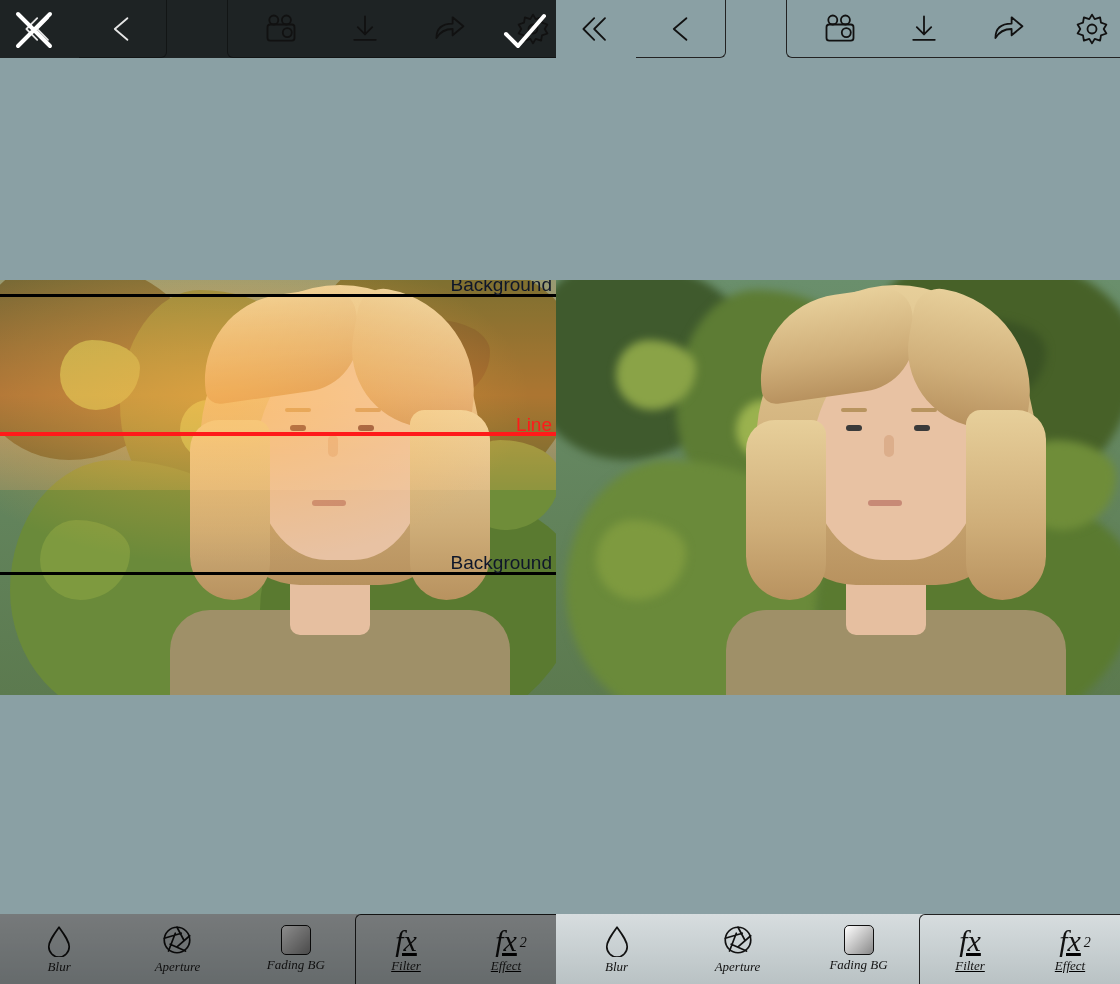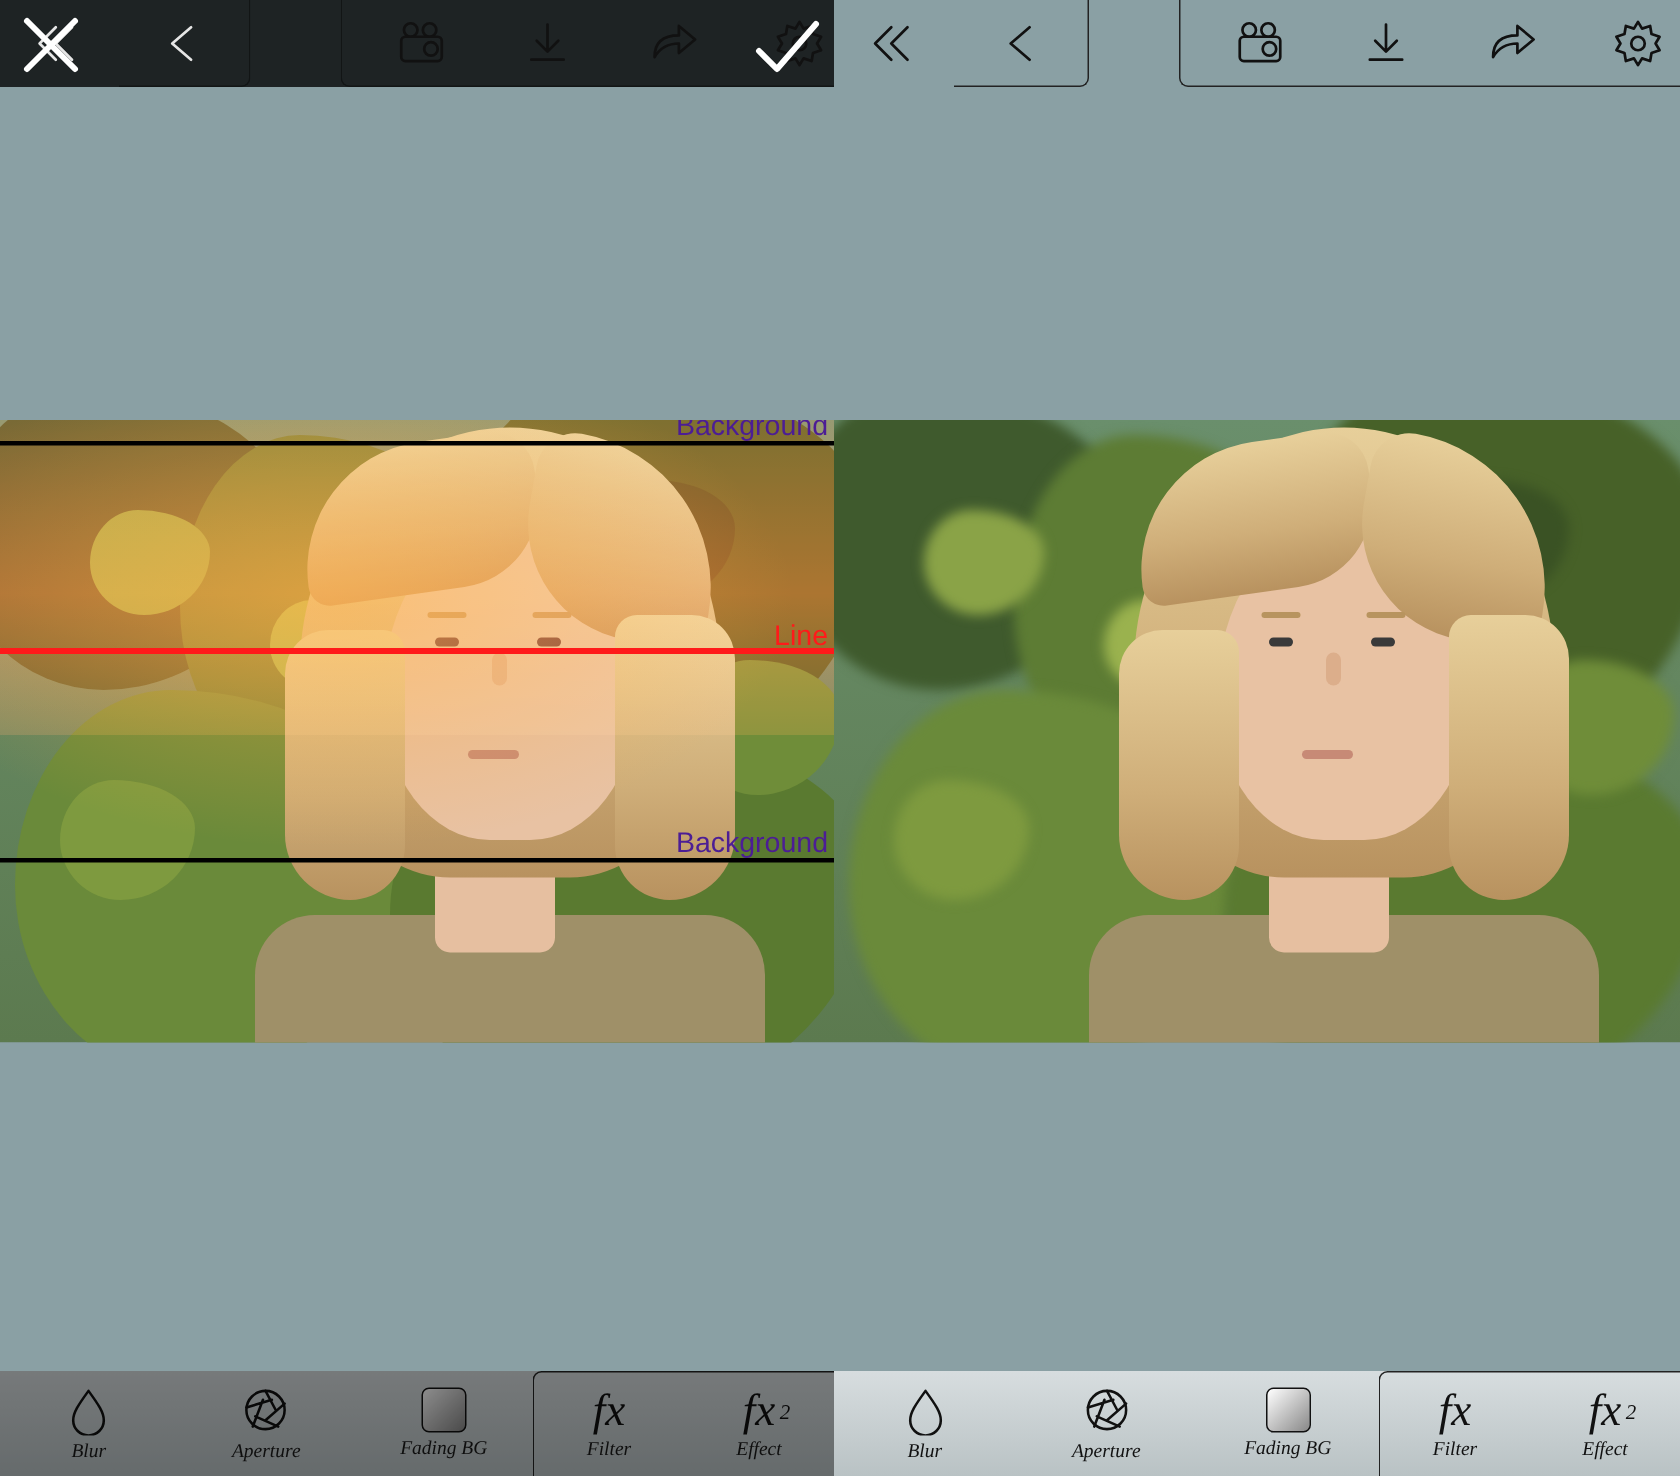--- a/index.html
+++ b/index.html
@@ -49,30 +49,30 @@
   .mouth { position:absolute; width:34px; height:6px; background:#c78a76; border-radius:3px; }
 
   
   .focus-overlay { position:absolute; inset:0; pointer-events:none; }
   .red-wash { position:absolute; left:0; right:0; top:0; height:210px; background: linear-gradient(180deg, rgba(220,70,30,0.35) 0%, rgba(255,60,20,0.55) 55%, rgba(220,70,30,0.25) 100%); mix-blend-mode: screen; }
   .orange-wash { position:absolute; left:0; right:0; top:0; height:300px; background: radial-gradient(ellipse at 40% 40%, rgba(255,170,60,0.5) 0%, rgba(255,140,40,0.0) 65%); }
   .line { position:absolute; left:0; right:0; height:3px; }
   .line-black { background:#000; }
   .line-red { background:#ff1a1a; height:4px; }
   .line-label { position:absolute; right:4px; font-size:19px; font-weight:500; }
-  .lbl-black { color:#4c1d95; }
+  .lbl-black { color:#0f172a; }
   .lbl-red { color:#ff1a1a; }
 
   
   .bottombar { position:absolute; left:0; right:0; bottom:0; height:70px; display:flex; z-index:15; background:linear-gradient(180deg,#d7dddf 0%, #b9c2c4 100%); }
   .pane-left .bottombar { filter: brightness(0.55); }
   .tool { flex:1; display:flex; flex-direction:column; align-items:center; justify-content:center; gap:2px; cursor:pointer; position:relative; }
   .tool svg { width:34px; height:34px; stroke:#111; fill:none; stroke-width:2; stroke-linecap:round; stroke-linejoin:round; }
   .tool-label { font-size:13px; font-style:italic; font-family: Georgia, 'Times New Roman', serif; color:#111; }
-  .tool-group-right { border-left:1px solid #222; border-top:1px solid #222; border-radius:6px 0 0 0; display:flex; }
+  .tool-group-right { border-left:1px solid #222; border-top:1px solid #222; border-radius:6px 0 0 0; display:flex;text-decoration:underline; }
   .tool-group-right .tool { flex: 0 0 100px; }
   .hint { position:absolute; left:0; right:0; bottom:18px; text-align:center; color:#fff; font-size:19px; z-index:25; }
   .pane-left .bottombar .tool-label { color:#1a1a1a; }
   .fading-square { width:30px; height:30px; background:linear-gradient(135deg,#fff 0%, #888 100%); border:1px solid #111; border-radius:5px; }
   .fx-text { font-family: 'Brush Script MT', cursive; font-size:30px; font-style:italic; line-height:30px; color:#111; position:relative;}
   .fx-sub { font-size:14px; position:absolute; right:-10px; bottom:-2px;}
   .pane-left .hint { pointer-events:none; }
 
   
 </style>

